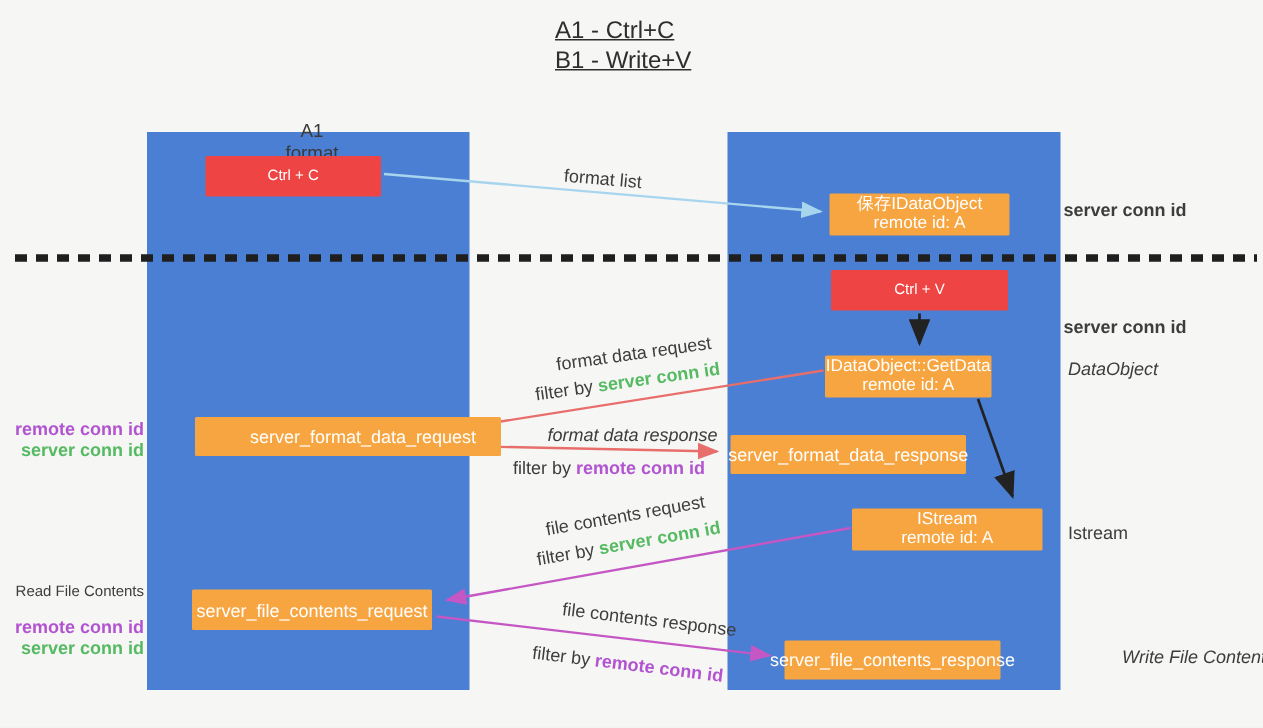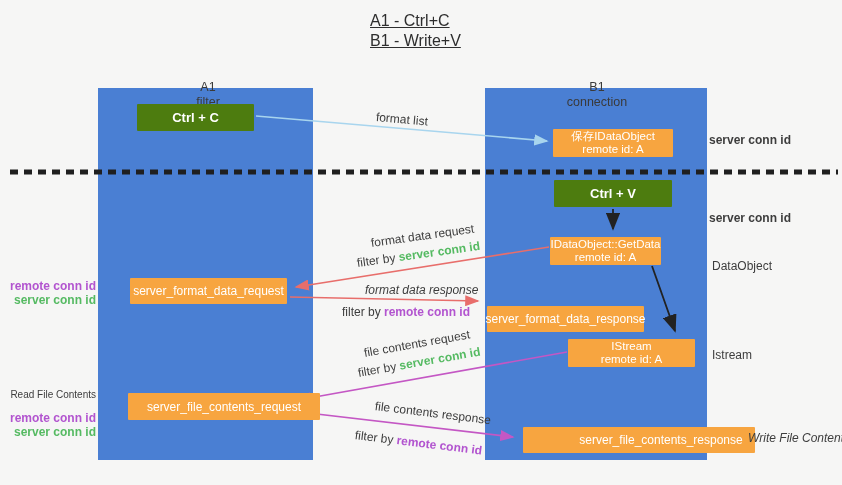--- a/index.html
+++ b/index.html
@@ -2,21 +2,21 @@
 <html><head>
 <meta charset="utf-8">
 <style>
   html,body{margin:0;padding:0;}
   body{background:#e9e9e9;font-family:"Liberation Sans","DejaVu Sans",sans-serif;}
   #canvas{position:relative;width:842px;height:485px;background:#f6f6f5;overflow:hidden;}
   .lifeline{position:absolute;background:#4a7fd3;z-index:1;}
   svg.overlay{position:absolute;left:0;top:0;z-index:2;pointer-events:none;}
   .node{position:absolute;z-index:3;display:flex;flex-direction:column;align-items:center;justify-content:center;
         color:#fff;text-align:center;border-radius:1px;}
-  .node.green{background:#4d7c0f;font-size:13px;font-weight:bold;}
+  .node.green{background:#ef4444;font-size:10px;}
   .node.orange{background:#f7a540;font-size:12px;}
   .node.two{font-size:11.5px;line-height:13px;align-items:center;}
   .title{position:absolute;left:370px;top:11px;z-index:3;font-size:16px;line-height:20px;color:#2e2e2e;text-decoration:underline;}
   .collabel{position:absolute;z-index:3;width:220px;text-align:center;font-size:12.5px;line-height:15px;color:#3a3a3a;margin-top:24px;}
   .elabel{position:absolute;z-index:4;font-size:12px;color:#3d3d3d;white-space:nowrap;transform-origin:left center;}
   .green-t{color:#55ba62;font-weight:bold;}
   .purple-t{color:#b254cf;font-weight:bold;}
   .side{position:absolute;z-index:4;font-size:12px;color:#3d3d3d;white-space:nowrap;}
   .leftblock{position:absolute;left:0;width:96px;text-align:right;z-index:4;font-size:12px;white-space:nowrap;}
 </style>
@@ -25,25 +25,21 @@
 
 <div id="canvas">
 
   <div class="title">
     <div>A1 - Ctrl+C</div>
     <div>B1 - Write+V</div>
   </div>
 
   <div class="collabel" style="left:98px;top:56px;">
     <div>A1</div>
-    <div>filter</div>
-  </div>
-  <div class="collabel" style="left:487px;top:56px;">
-    <div>B1</div>
-    <div>connection</div>
+    <div>format</div>
   </div>
 
   <div class="lifeline" style="left:98px;top:88px;width:215px;height:372px;"></div>
   <div class="lifeline" style="left:485px;top:88px;width:222px;height:372px;"></div>
 
   <svg class="overlay" width="842" height="485" viewBox="0 0 842 485">
     <defs>
       <marker id="m-blue" markerWidth="9" markerHeight="7" refX="8" refY="3.5" orient="auto">
           <path d="M0,0 L9,3.5 L0,7 Z" fill="#a8d5ee"></path>
         </marker>
@@ -78,38 +74,38 @@
 
   <div class="node green" style="left:554px;top:180px;width:118px;height:27px;justify-content:center;">
     <div>Ctrl + V</div>
   </div>
 
   <div class="node orange two" style="left:550px;top:237px;width:111px;height:28px;">
     <div>IDataObject::GetData</div>
     <div>remote id: A</div>
   </div>
 
-  <div class="node orange" style="left:130px;top:278px;width:157px;height:26px;">
+  <div class="node orange" style="left:130px;top:278px;width:184px;height:26px;padding-left:20px;">
     <div>server_format_data_request</div>
   </div>
 
-  <div class="node orange" style="left:487px;top:290px;width:157px;height:26px;margin-top:16px;">
+  <div class="node orange" style="left:487px;top:290px;width:157px;height:26px;">
     <div>server_format_data_response</div>
   </div>
 
   <div class="node orange two" style="left:568px;top:339px;width:127px;height:28px;">
     <div>IStream</div>
     <div>remote id: A</div>
   </div>
 
-  <div class="node orange" style="left:128px;top:393px;width:192px;height:27px;">
+  <div class="node orange" style="left:128px;top:393px;width:160px;height:27px;">
     <div>server_file_contents_request</div>
   </div>
 
-  <div class="node orange" style="left:523px;top:427px;width:188px;height:26px;padding-left:44px;">
+  <div class="node orange" style="left:523px;top:427px;width:144px;height:26px;">
     <div>server_file_contents_response</div>
   </div>
 
   <div class="elabel" style="left:376px;top:110px;transform:rotate(5deg);">format list</div>
 
   <div class="elabel" style="left:371px;top:236px;transform:rotate(-8deg);">format data request</div>
   <div class="elabel" style="left:357px;top:256px;transform:rotate(-8deg);">
     <span>filter by </span><span class="green-t">server conn id</span>
   </div>
 
@@ -123,21 +119,21 @@
     <span>filter by </span><span class="green-t">server conn id</span>
   </div>
 
   <div class="elabel" style="left:375px;top:399px;transform:rotate(7deg);">file contents response</div>
   <div class="elabel" style="left:355px;top:428px;transform:rotate(7deg);">
     <span>filter by </span><span class="purple-t">remote conn id</span>
   </div>
 
   <div class="side green-t" style="left:709px;top:133px;">server conn id</div>
   <div class="side green-t" style="left:709px;top:211px;">server conn id</div>
-  <div class="side" style="left:712px;top:259px;">DataObject</div>
+  <div class="side" style="left:712px;top:239px;font-style:italic;">DataObject</div>
   <div class="side" style="left:712px;top:348px;">Istream</div>
   <div class="side" style="left:748px;top:431px;font-style:italic;">Write File Contents</div>
 
   <div class="leftblock purple-t" style="top:279px;">remote conn id</div>
   <div class="leftblock green-t" style="top:293px;">server conn id</div>
   <div class="leftblock" style="top:389px;color:#3d3d3d;font-size:10px;">Read File Contents</div>
   <div class="leftblock purple-t" style="top:411px;">remote conn id</div>
   <div class="leftblock green-t" style="top:425px;">server conn id</div>
 
 </div>

